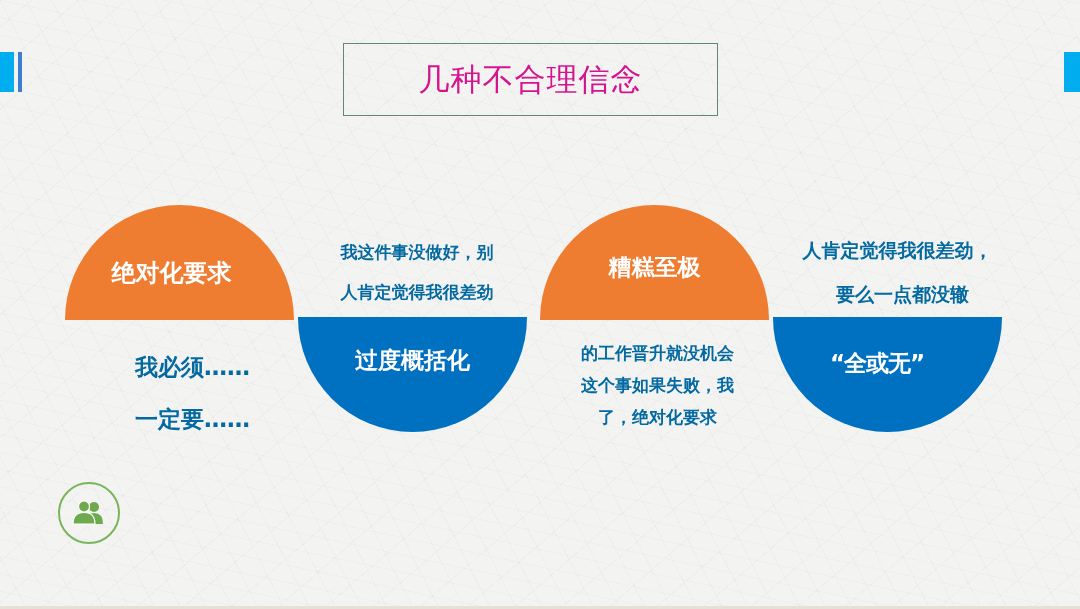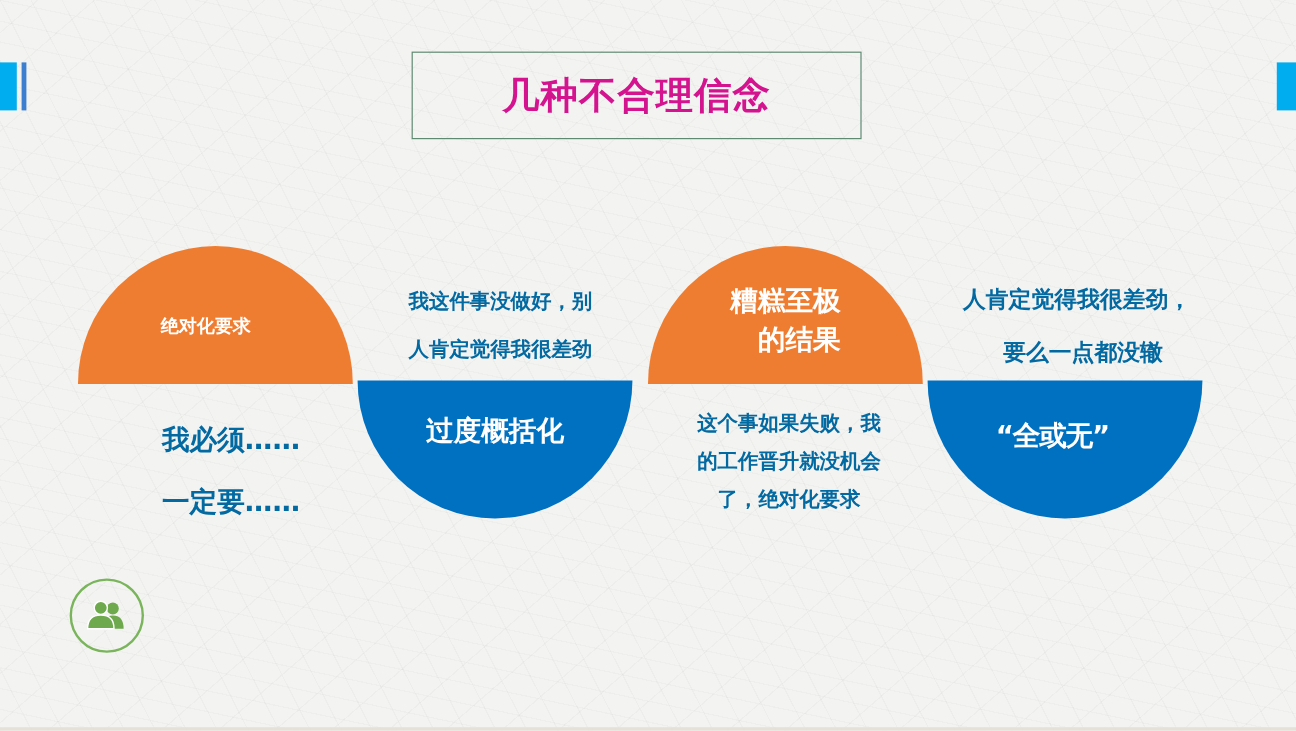--- a/index.html
+++ b/index.html
@@ -19,32 +19,32 @@
   .accent { position: absolute; background: #00aeef; }
   .accent.l1 { left: 0; top: 52px; width: 14px; height: 40px; }
   .accent.l2 { left: 18px; top: 52px; width: 4px; height: 40px; background: #3c7fd0; }
   .accent.r1 { left: 1064px; top: 52px; width: 16px; height: 40px; }
 
   .title-box {
     position: absolute; left: 343px; top: 43px; width: 375px; height: 73px;
     border: 1.5px solid #5f8a72; box-sizing: border-box;
     display: flex; align-items: center; justify-content: center;
   }
-  .title-box span { color: #d4148f; font-size: 31px; font-weight: bold; letter-spacing: 1px; }
+  .title-box span { color: #d4148f; font-size: 31px; font-weight: normal; letter-spacing: 1px; }
 
   .half { position: absolute; width: 229px; height: 115px; display: flex; flex-direction: column; align-items: center; justify-content: center; color: #ffffff; font-weight: bold; text-align: center; }
   .half.top { background: #ef7d31; border-radius: 115px 115px 0 0; }
   .half.bottom { background: #0070c0; border-radius: 0 0 115px 115px; }
 
   .h1 { left: 65px; top: 205px; }
   .h2 { left: 298px; top: 317px; }
   .h3 { left: 540px; top: 205px; text-align: right; }
   .h4 { left: 773px; top: 317px; }
 
-  .h1 .lbl { font-size: 15px; margin-top: 20px; margin-right: 16px; }
+  .h1 .lbl { font-size: 24px; margin-top: 20px; margin-right: 16px; }
   .h2 .lbl { font-size: 23px; line-height: 32px; margin-top: -30px; }
   .h3 .lbl { font-size: 23px; line-height: 33px; margin-top: 10px; }
   .h4 .lbl { font-size: 23px; margin-top: -22px; margin-right: 21px; letter-spacing: -1px; }
 
   .text { position: absolute; color: #0369a1; font-weight: bold; text-align: center; }
   .t1 { left: 100px; top: 341px; width: 150px; font-size: 23px; line-height: 52px; text-align: right; }
   .t2 { left: 302px; top: 232px; width: 230px; font-size: 17px; line-height: 40px; }
   .t3 { left: 550px; top: 337px; width: 215px; font-size: 17px; line-height: 32px; }
   .t4 { left: 775px; top: 228px; width: 245px; font-size: 19px; line-height: 44px; }
   .t4 .line2 { padding-left: 10px; }
@@ -83,26 +83,25 @@
 </div>
 <div class="half bottom h2">
   <div class="lbl">
     <div>过度概括化</div>
   </div>
 </div>
 
 <div class="half top h3">
   <div class="lbl">
     <div>糟糕至极</div>
-    <div>的结果</div>
   </div>
 </div>
 <div class="text t3">
+  <div>的工作晋升就没机会</div>
   <div>这个事如果失败，我</div>
-  <div>的工作晋升就没机会</div>
   <div>了，绝对化要求</div>
 </div>
 
 <div class="text t4">
   <div>人肯定觉得我很差劲，</div>
   <div class="line2">要么一点都没辙</div>
 </div>
 <div class="half bottom h4">
   <div class="lbl">“全或无”</div>
 </div>

